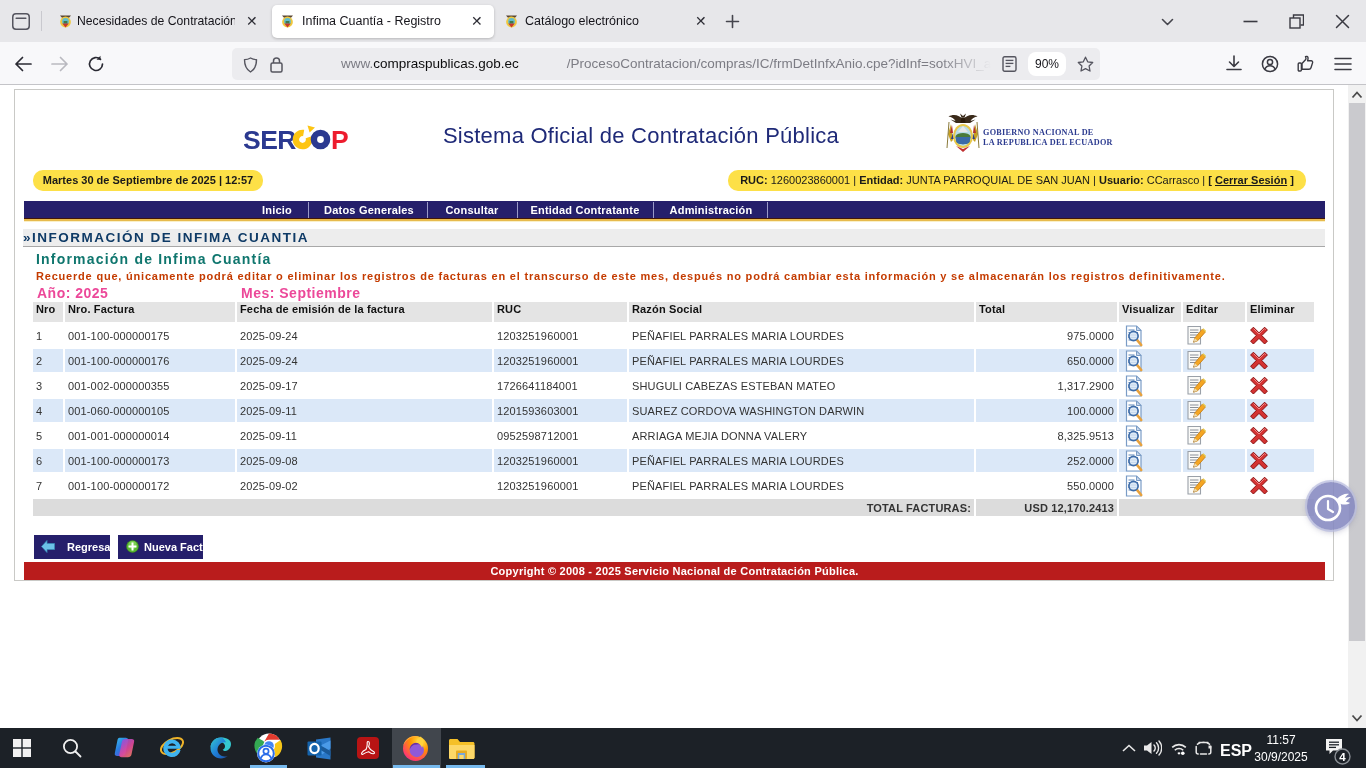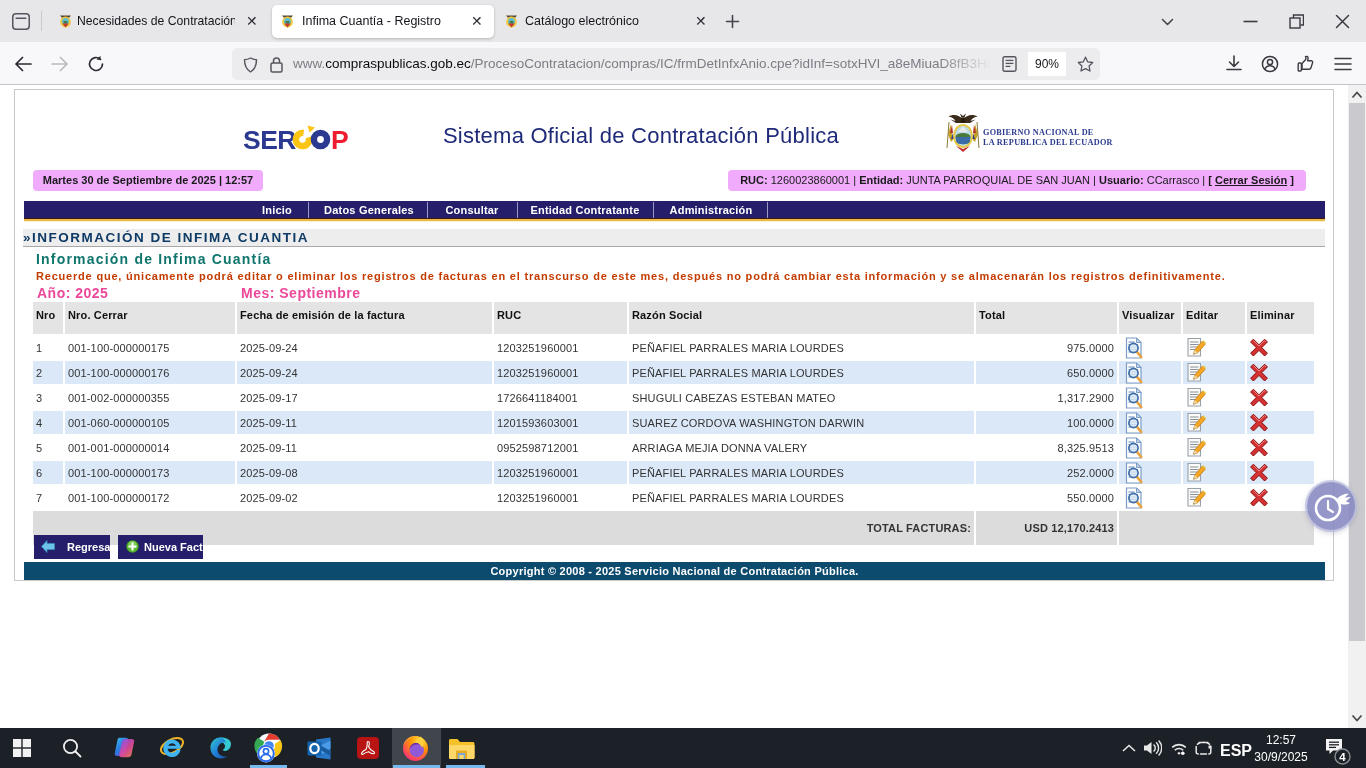--- a/index.html
+++ b/index.html
@@ -9,49 +9,49 @@
 svg { display:block; }
 
 
 #tabbar { position:absolute; left:0; top:0; width:1366px; height:42px; background:#e7e7ea; }
 #toolbar { position:absolute; left:0; top:42px; width:1366px; height:43px; background:#f8f8fa; border-bottom:1px solid #c4c4c8; }
 .tab-title { position:absolute; font-size:12.5px; color:#15141a; white-space:nowrap; }
 #activetab { position:absolute; left:272px; top:5px; width:222px; height:33px; background:#fff; border-radius:5px; box-shadow:0 1px 3px rgba(0,0,0,0.22); }
 .tabx { position:absolute; font-size:14px; color:#2e2e36; }
 #urlfield { position:absolute; left:232px; top:48px; width:868px; height:32px; background:#ececef; border-radius:5px; }
 .urltxt { position:absolute; left:293px; top:56px; font-size:13.5px; white-space:nowrap; width:700px; overflow:hidden; }
-.gr { color:#7c7c84; }
-.chip90 { position:absolute; left:1028px; top:52px; width:38px; height:24px; background:#fff; border-radius:0; font-size:12px; color:#15141a; text-align:center; line-height:24px; }
+.gr { color:#7c7c84;margin-left:48px; }
+.chip90 { position:absolute; left:1028px; top:52px; width:38px; height:24px; background:#fff; border-radius:8px; font-size:12px; color:#15141a; text-align:center; line-height:24px; }
 
 
 #contentbox { position:absolute; left:14px; top:89px; width:1320px; height:492px; border:1px solid #c9c9c6; background:#fff; }
 #pgtitle { position:absolute; left:0; top:123px; width:1282px; text-align:center; font-size:22px; letter-spacing:0.25px; color:#1f2a78; font-weight:normal; }
 #navbar { position:absolute; left:24px; top:201px; width:1301px; height:18px; background:#251f6b; border-bottom:1px solid #41160a; box-shadow:0 2px 0 #e7ba4d, 0 3px 0 #faf0c8; }
 .mitem { position:absolute; top:204px; color:#fff; font-size:11px; font-weight:bold; letter-spacing:0.2px; transform:translateX(-50%); }
 .msep { position:absolute; top:202px; width:1px; height:16px; background:#9a9ac8; }
-.pill { position:absolute; top:170px; background:#f0abfc; border-radius:4px; font-size:11px; color:#1a1a1a; height:21px; line-height:21px; white-space:nowrap; }
+.pill { position:absolute; top:170px; background:#fde047; border-radius:10px; font-size:11px; color:#1a1a1a; height:21px; line-height:21px; white-space:nowrap; }
 #t1 { position:absolute; left:23px; top:230px; font-size:13.5px; color:#0e3a66; font-weight:bold; letter-spacing:1.5px; }
 #t1band { position:absolute; left:23px; top:229px; width:1302px; height:17px; background:#ededed; }
 #t1line { position:absolute; left:23px; top:246px; width:1302px; height:1px; background:#a8a8a8; }
 #t2 { position:absolute; left:36px; top:251px; font-size:14px; color:#0f766e; font-weight:bold; letter-spacing:1.2px; }
 #warn { position:absolute; left:36px; top:270px; font-size:11px; color:#c43b00; font-weight:bold; letter-spacing:0.8px; white-space:nowrap; }
 .anio { position:absolute; top:285px; font-size:14px; color:#ec4899; font-weight:bold; letter-spacing:0.5px; }
 
 
 #tbl { position:absolute; left:31px; top:300px; border-spacing:2px; font-size:11px; letter-spacing:0.15px; color:#333; table-layout:fixed; border-collapse:separate; }
-#tbl th { background:#e4e4e4; font-size:11px; color:#111; text-align:left; font-weight:bold; height:32px; padding:0 0 7px 3px; white-space:nowrap; overflow:hidden; }
+#tbl th { background:#e4e4e4; font-size:11px; color:#111; text-align:left; font-weight:bold; height:20px; padding:0 0 7px 3px; white-space:nowrap; overflow:hidden; }
 #tbl td { height:23px; padding:0 0 0 3px; white-space:nowrap; overflow:hidden; vertical-align:middle; }
 #tbl tr.odd td { background:#fff; }
 #tbl tr.even td { background:#dbe8f8; }
 #tbl .num { text-align:right; padding:0 3px 0 0; }
-#tbl tr.totrow td { background:#dcdcdc; font-weight:bold; height:34px; }
+#tbl tr.totrow td { background:#dcdcdc; font-weight:bold; height:17px; }
 
 
 .btn { position:absolute; top:535px; height:24px; background:#251f6b; color:#fff; font-size:11px; font-weight:bold; white-space:nowrap; line-height:24px; }
-#footer { position:absolute; left:24px; top:562px; width:1301px; height:18px; background:#0c4a6e; color:#fff; font-size:11px; font-weight:bold; text-align:center; line-height:18px; letter-spacing:0.25px; }
+#footer { position:absolute; left:24px; top:562px; width:1301px; height:18px; background:#b91c1c; color:#fff; font-size:11px; font-weight:bold; text-align:center; line-height:18px; letter-spacing:0.25px; }
 
 
 #sb { position:absolute; left:1348px; top:85px; width:18px; height:643px; background:#f1f1f1; }
 #sbthumb { position:absolute; left:1349px; top:103px; width:16px; height:538px; background:#cacace; }
 
 
 #widget { position:absolute; left:1307px; top:482px; width:48px; height:48px; border-radius:24px; background:rgba(133,137,192,0.88); box-shadow:0 0 0 2px rgba(186,189,224,0.75), 0 2px 6px rgba(100,100,140,0.4); }
 
 
 #taskbar { position:absolute; left:0; top:728px; width:1366px; height:40px; background:#1c2127; }
@@ -236,21 +236,21 @@
       <col style="width:133px">
       <col style="width:345px">
       <col style="width:141px">
       <col style="width:62px">
       <col style="width:62px">
       <col style="width:67px">
     </colgroup>
 <tbody>
       <tr>
         <th>Nro</th>
-        <th>Nro. Cerrar</th>
+        <th>Nro. Factura</th>
         <th>Fecha de emisión de la factura</th>
         <th>RUC</th>
         <th>Razón Social</th>
         <th>Total</th>
         <th>Visualizar</th>
         <th>Editar</th>
         <th>Eliminar</th>
       </tr>
 <tr class="odd">
         <td>1</td>
@@ -712,21 +712,21 @@
     <path d="M3.2 7.4a9.6 9.6 0 0 1 13.6 0" fill="none" stroke="#e8e8e8" stroke-width="1.6"></path>
     <path d="M5.8 10.2a6 6 0 0 1 8.4 0" fill="none" stroke="#e8e8e8" stroke-width="1.6"></path>
     <path d="M8.3 12.9a2.6 2.6 0 0 1 3.4 0l-1.7 1.9z" fill="#fff"></path>
     <circle cx="13.8" cy="13.2" r="1.8" fill="#fff"></circle>
   </svg>
 <svg class="abs" style="left:1195px;top:741px" width="17" height="14" viewBox="0 0 17 14">
     <path d="M4 1.5h9M2.5 3.2a10 10 0 0 1 12 0M1.2 5.5v5.5a2 2 0 0 0 2 2M15.8 5.5v5.5a2 2 0 0 1-2 2M5.5 13h6" fill="none" stroke="#e8e8e8" stroke-width="1.5" stroke-linecap="round"></path>
     <path d="M13.5 4.5h2.8v3h-2.8z" fill="#e8e8e8"></path>
   </svg>
 <div class="tbtime" style="left:1220px;top:742px;font-weight:bold;font-size:16px">ESP</div>
-<div class="tbtime" style="left:1251px;top:733px;width:60px">12:57</div>
+<div class="tbtime" style="left:1251px;top:733px;width:60px">11:57</div>
 <div class="tbtime" style="left:1251px;top:750px;width:60px">30/9/2025</div>
 <svg class="abs" style="left:1325px;top:738px" width="26" height="27" viewBox="0 0 26 27">
     <path d="M1 1h16v11.5H8L4.5 16v-3.5H1z" fill="#f4f4f4"></path>
     <g stroke="#1c2127" stroke-width="1.3">
       <line x1="4" y1="4.2" x2="14" y2="4.2"></line>
       <line x1="4" y1="6.8" x2="14" y2="6.8"></line>
       <line x1="4" y1="9.4" x2="11" y2="9.4"></line>
     </g>
     <circle cx="17.5" cy="18.5" r="7.5" fill="#1c2127" stroke="#8a8f95" stroke-width="1.4"></circle>
     <text x="17.5" y="23" text-anchor="middle" font-size="11.5" font-weight="bold" fill="#fff" font-family="Liberation Sans,sans-serif">4</text>

